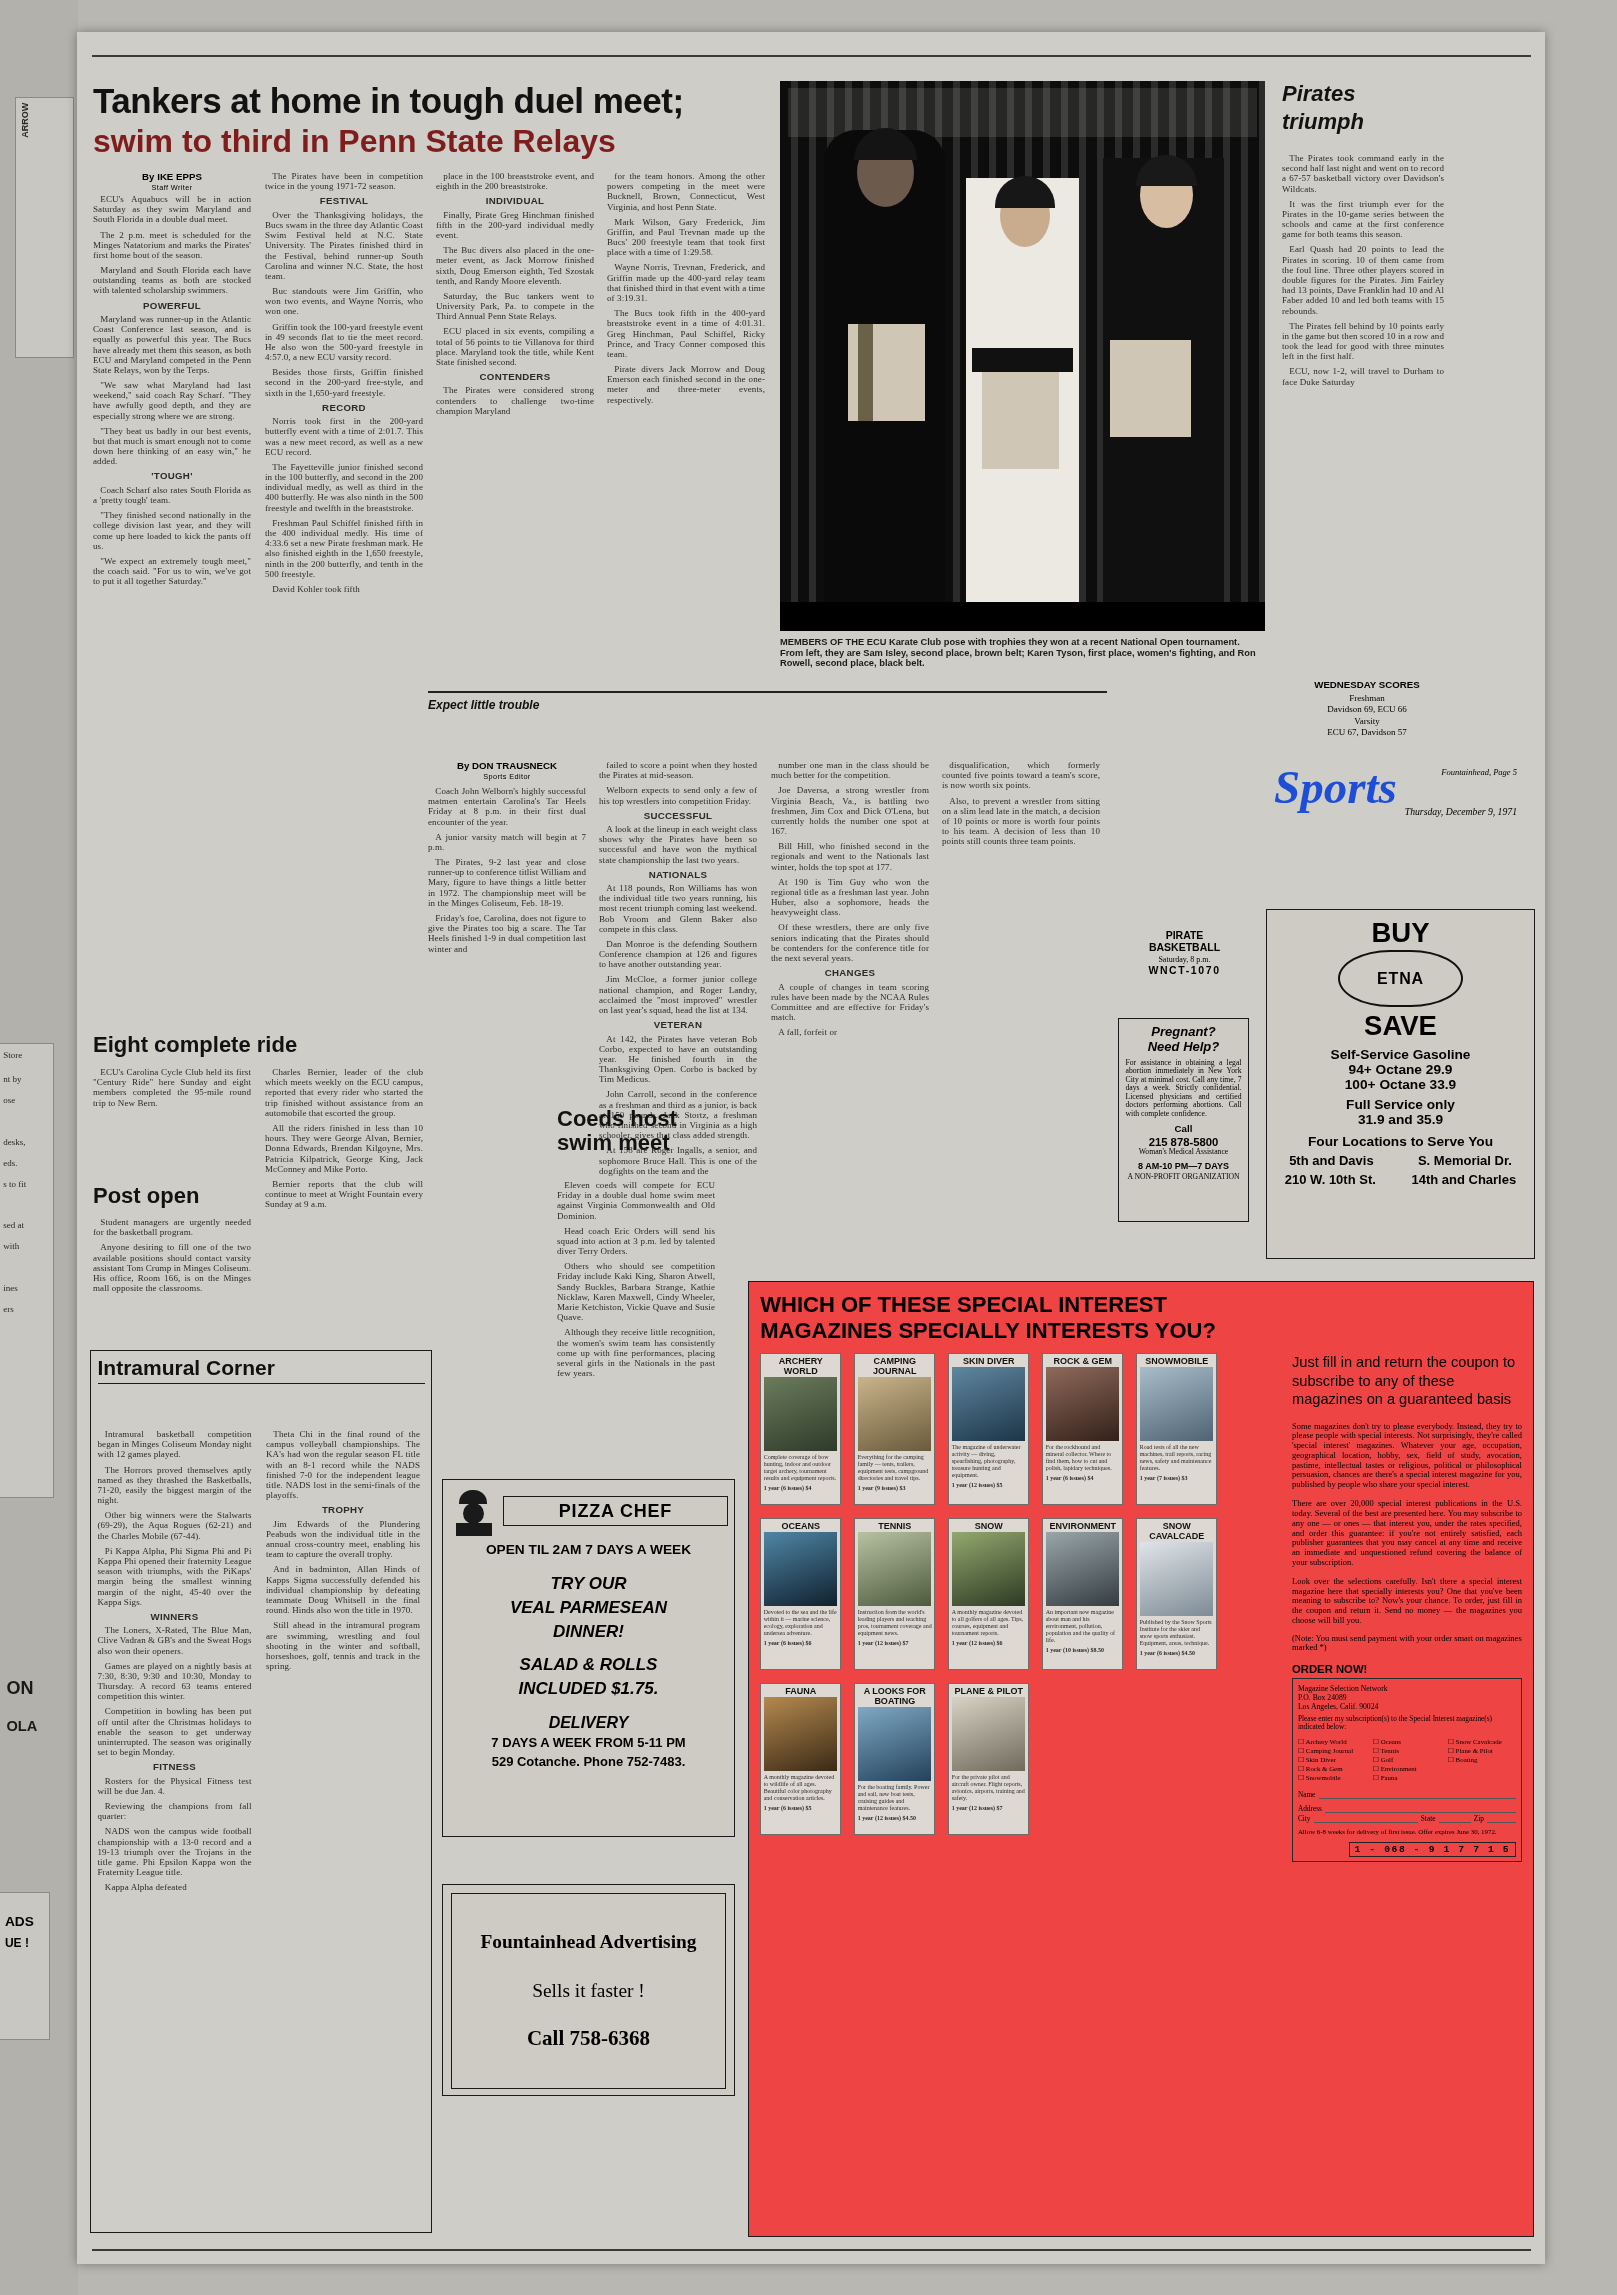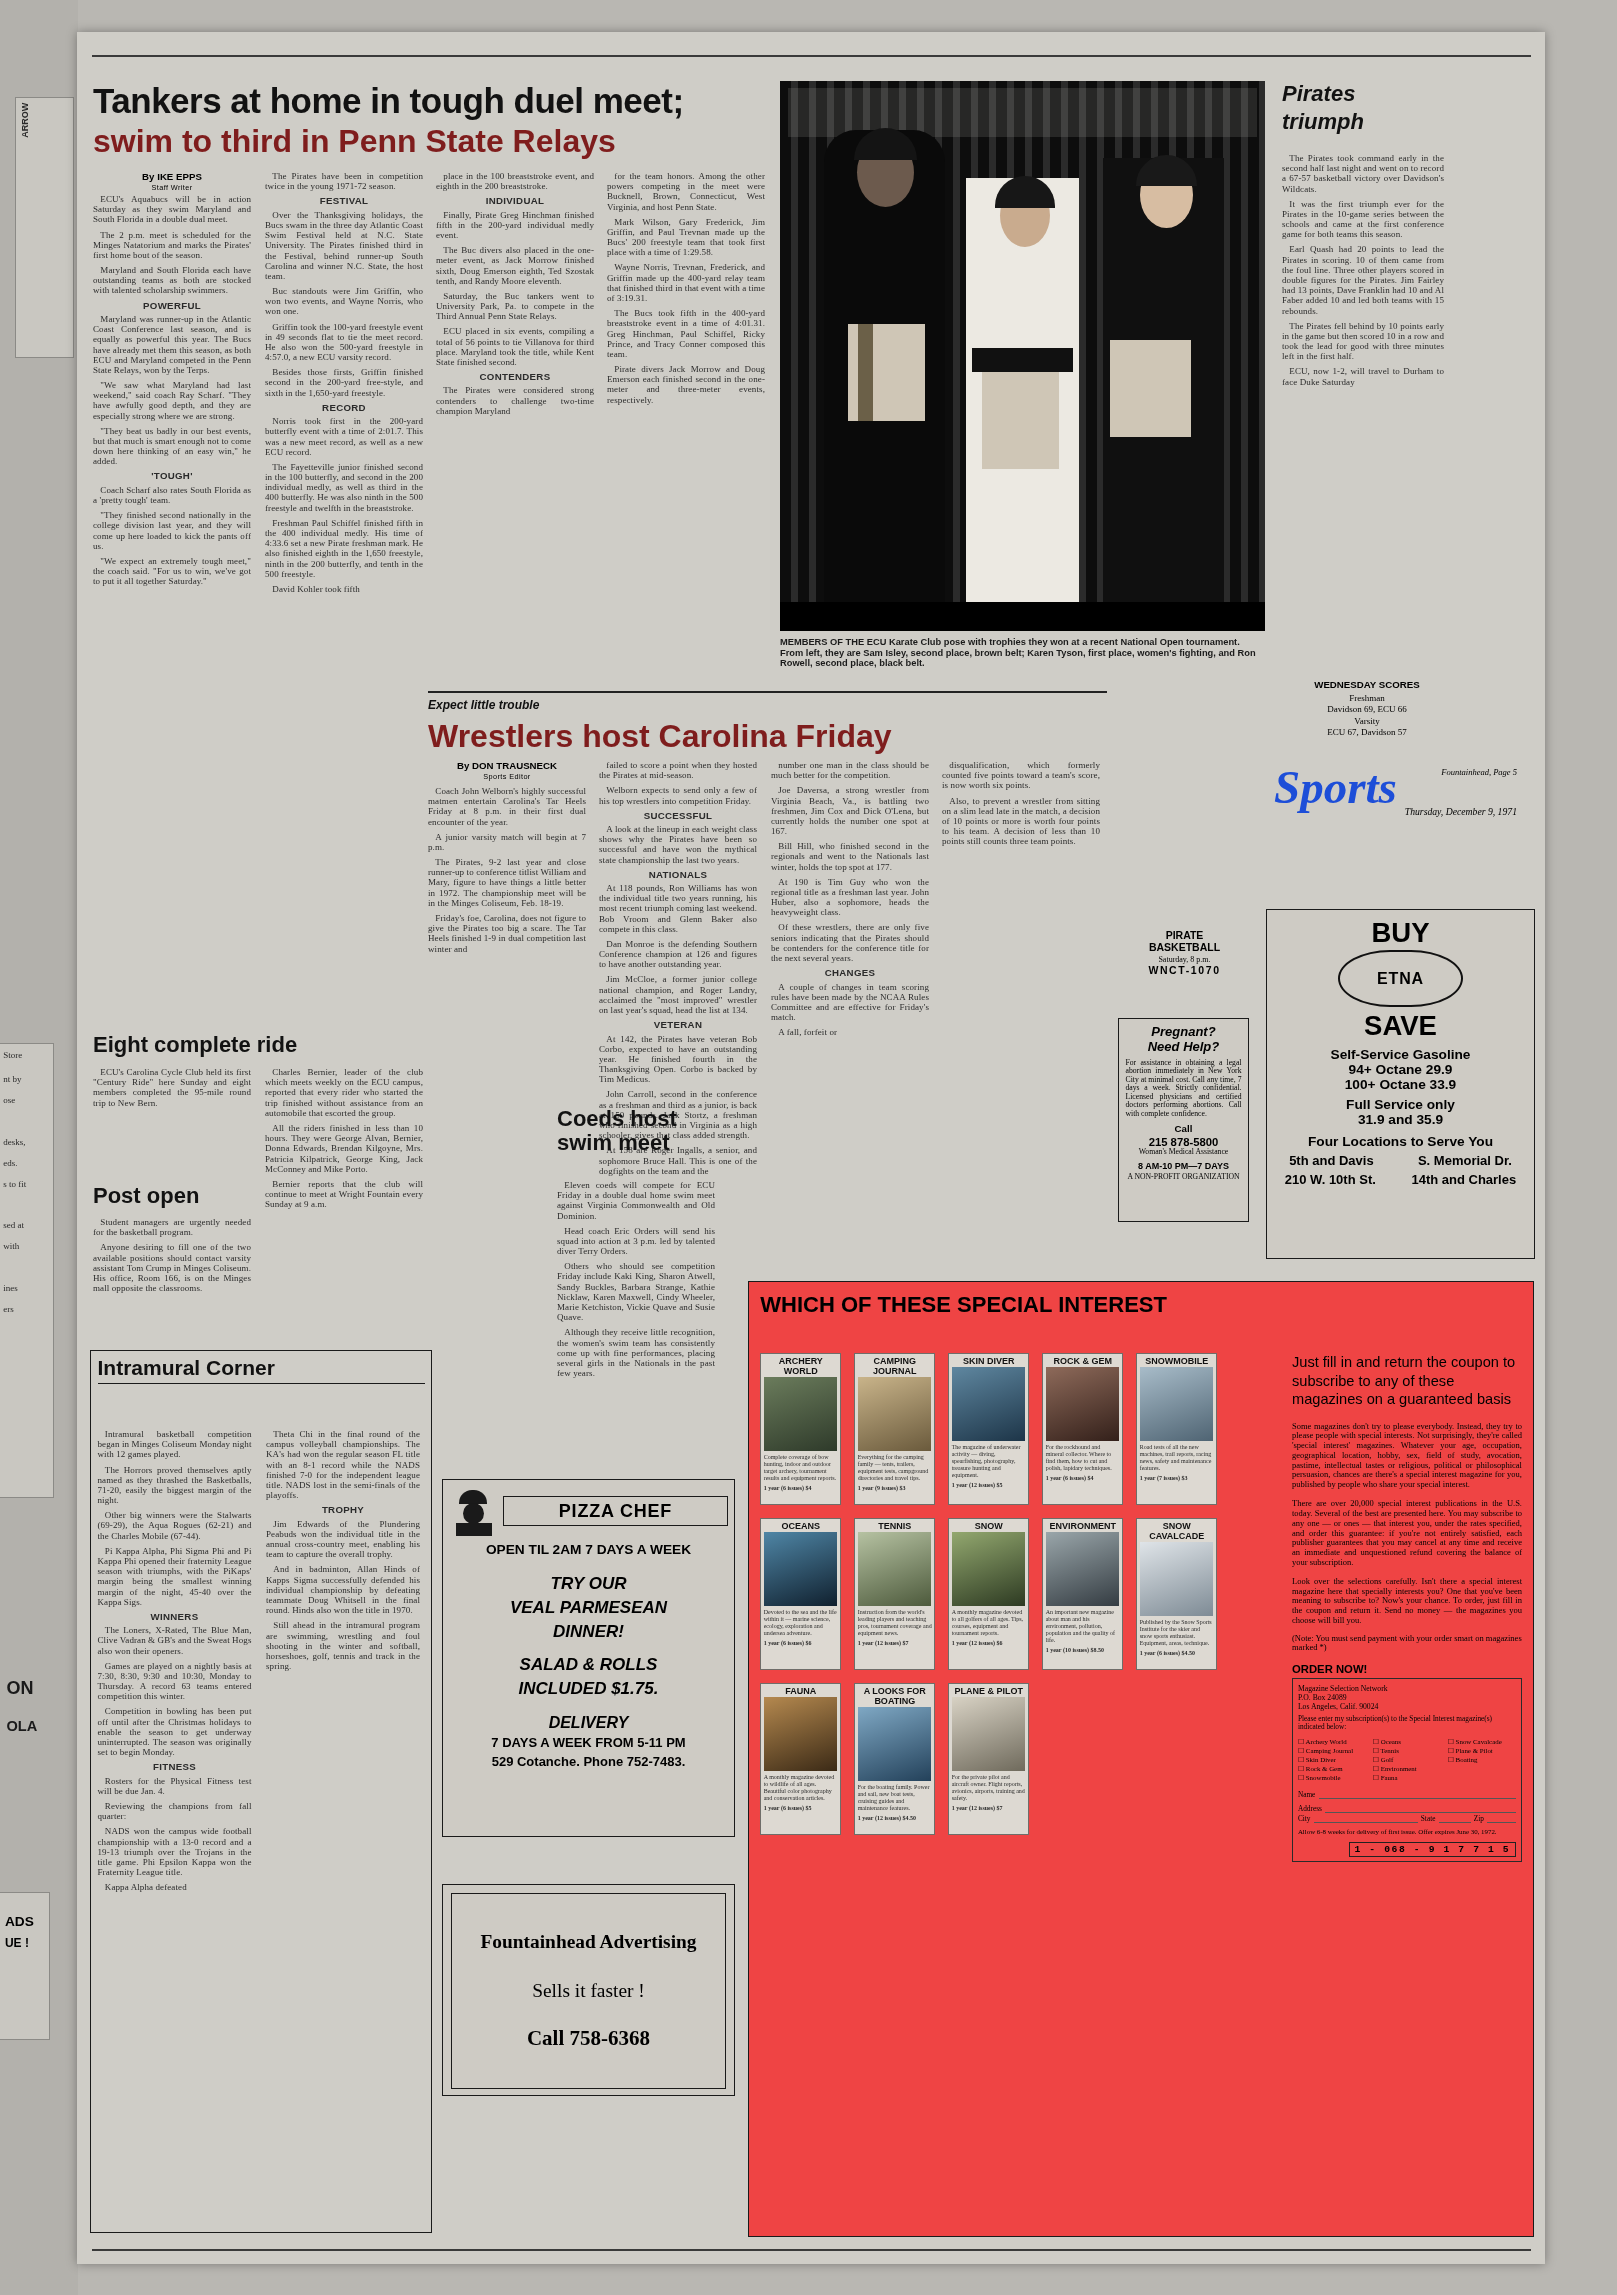--- a/index.html
+++ b/index.html
@@ -169,21 +169,20 @@
     </div>
 
     <div style="position:absolute;left:1197px;top:728px;width:267px;">
       <div style="font-family:'Liberation Serif',serif;font-style:italic;font-weight:bold;font-size:47px;color:#1d4ed8;">Sports</div>
       <div style="font-size:8.5px;font-style:italic;text-align:right;width:243px;margin-top:-47px;">Fountainhead, Page 5</div>
       <div style="font-size:9.7px;font-style:italic;text-align:right;width:243px;margin-top:29px;">Thursday, December 9, 1971</div>
     </div>
 
     <div style="position:absolute;left:351px;top:659px;width:679px;height:1.6px;background:#222;"></div>
     <div class="kicker" style="position:absolute;left:351px;top:666px;">Expect little trouble</div>
-    <div class="hl2" style="position:absolute;left:351px;top:686px;width:679px;">Wrestlers host Carolina Friday</div>
 
     <div style="position:absolute;left:351px;top:728px;width:158px;">
       <div class="byline">By DON TRAUSNECK</div>
       <div class="bysub">Sports Editor</div>
     </div>
 
     <div class="col jtext" style="left:351px;top:754px;width:158px;">
       <p>Coach John Welborn's highly successful matmen entertain Carolina's Tar Heels Friday at 8 p.m. in their first dual encounter of the year.</p>
       <p>A junior varsity match will begin at 7 p.m.</p>
       <p>The Pirates, 9-2 last year and close runner-up to conference titlist William and Mary, figure to have things a little better in 1972. The championship meet will be in the Minges Coliseum, Feb. 18-19.</p>
@@ -345,20 +344,21 @@
       </div>
       <div style="display:flex;justify-content:space-around;margin-top:3.2px;font-family:'Liberation Sans',sans-serif;font-weight:bold;font-size:13px;">
         <span>210 W. 10th St.</span>
         <span>14th and Charles</span>
       </div>
     </div>
 
     <div class="box" style="position:absolute;left:671px;top:1249px;width:784px;height:954px;background:#ef4444;">
       <div class="ad-sans" style="font-weight:bold;font-size:22px;padding:9.7px 11.3px 0 11.3px;line-height:26px;">
         <div>WHICH OF THESE SPECIAL INTEREST</div>
+        <div>MAGAZINES SPECIALLY INTERESTS YOU?</div>
       </div>
 
       <div style="position:absolute;left:11.3px;top:71px;width:517px;display:flex;flex-wrap:wrap;gap:13px;">
         <div class="mag" style="width:79px;height:150px;">
           <div class="magtitle">ARCHERY WORLD</div>
           <div style="height:74px;margin:1.6px 3.2px;background:linear-gradient(160deg,#6b7c5c,#2e3a2a);"></div>
           <div class="magcap">Complete coverage of bow hunting, indoor and outdoor target archery, tournament results and equipment reports.</div>
           <div class="magcap" style="font-weight:bold;">1 year (6 issues)  $4</div>
         </div>
         <div class="mag" style="width:79px;height:150px;">

